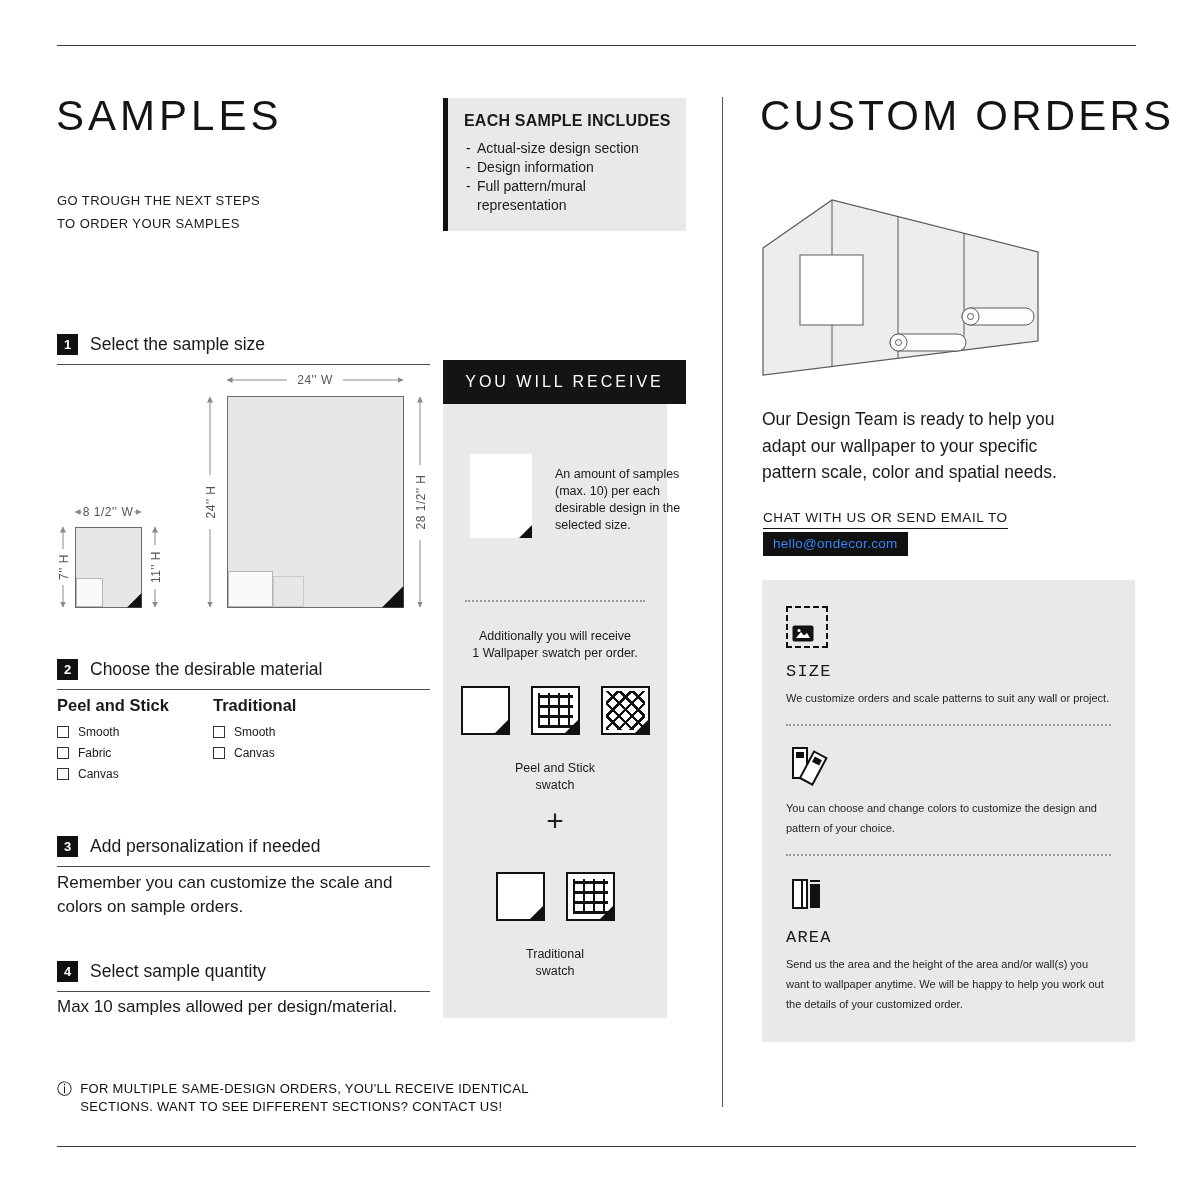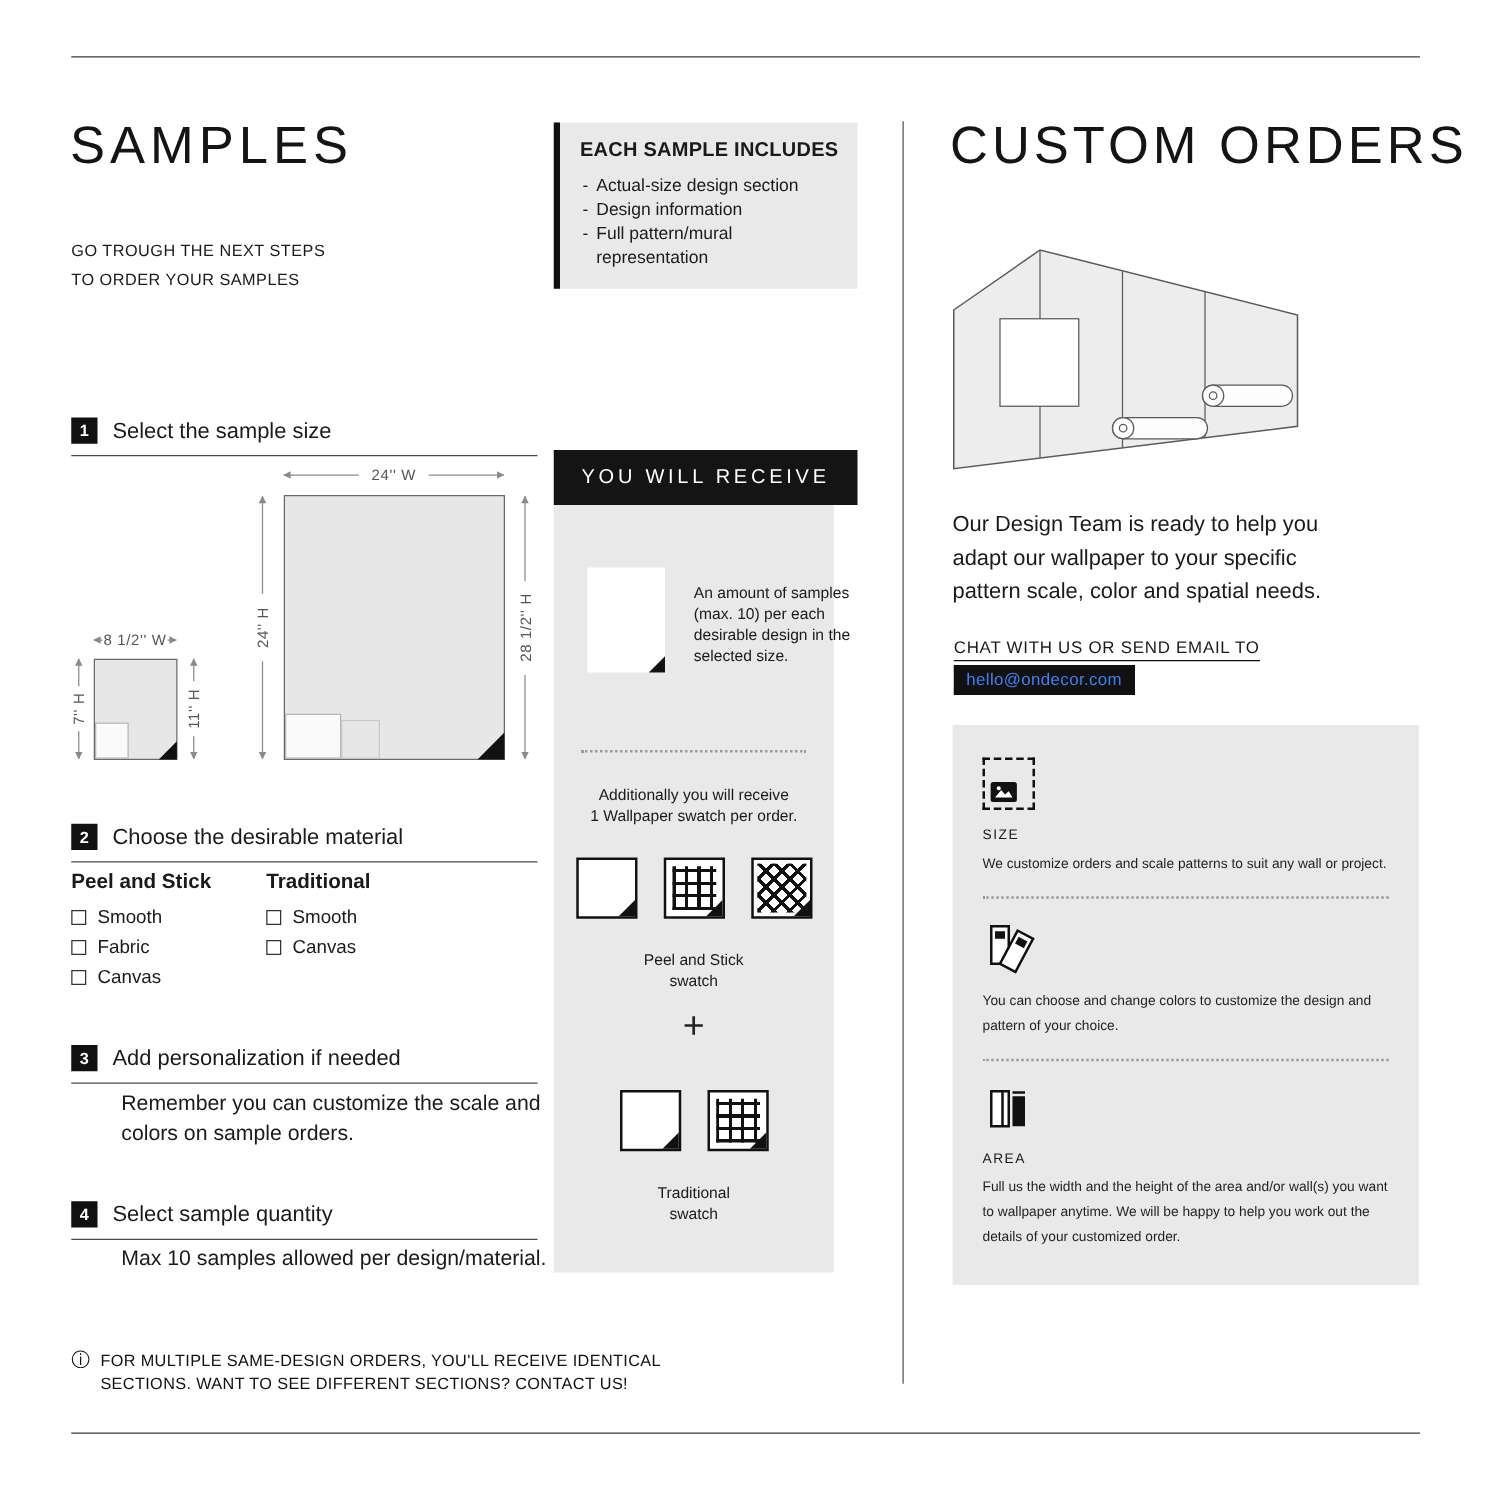--- a/index.html
+++ b/index.html
@@ -20,24 +20,24 @@
   .step-num { width:21px; height:21px; background:#111; color:#fff; font-size:13px; font-weight:bold; display:flex; align-items:center; justify-content:center; flex:0 0 21px; }
   .step-label { font-size:17.5px; }
   #step1 { top:334px; } #step2 { top:659px; } #step3 { top:836px; } #step4 { top:961px; }
 
   .size-diagram { position:absolute; left:57px; top:365px; }
   .size-diagram text { font-size:12px; fill:#555; letter-spacing:0.5px; font-family:"Liberation Sans", sans-serif; }
 
   .mat-col { position:absolute; top:696px; }
   #mat1 { left:57px; } #mat2 { left:213px; }
   .mat-title { font-weight:bold; font-size:16.5px; margin-bottom:10px; }
-  .mat-opt { display:flex; align-items:center; gap:9px; margin-bottom:7px; font-size:15px; }
+  .mat-opt { display:flex; align-items:center; gap:9px; margin-bottom:7px; font-size:12px; }
   .cbx { width:12px; height:12px; border:1px solid #333; background:#fff; flex:0 0 12px; }
 
-  .body-text { position:absolute; left:57px; font-size:17px; line-height:24px;margin-left:40px; }
+  .body-text { position:absolute; left:57px; font-size:17px; line-height:24px; }
   #step3-text { top:871px; width:350px; }
   #step4-text { top:995px; width:395px; }
 
   .footnote { position:absolute; left:57px; top:1080px; display:flex; gap:8px; font-size:13px; letter-spacing:0.3px; color:#111; }
   .footnote .txt { white-space:pre-line; line-height:18px; }
   .info-glyph { font-size:15px; line-height:17px; }
 
   .includes { position:absolute; left:443px; top:98px; width:243px; background:#e9e9e9; border-left:5px solid #111; padding:14px 12px 16px 16px; }
   .includes h3 { font-size:16px; letter-spacing:0.2px; margin-bottom:9px; font-weight:bold; }
   .inc-item { font-size:14px; line-height:19px; padding-left:13px; position:relative; }
@@ -69,21 +69,21 @@
   .house { position:absolute; left:762px; top:198px; }
 
   .custom-intro { position:absolute; left:762px; top:406px; width:390px; font-size:17.5px; line-height:26.5px; white-space:pre-line; }
   .chat-line { position:absolute; left:763px; top:510px; font-size:13.5px; letter-spacing:0.6px; border-bottom:1px solid #111; padding-bottom:3px; }
   .email-badge { position:absolute; left:763px; top:532px; background:#111; color:#3b82f6; font-size:13.5px; padding:4px 10px 5px; letter-spacing:0.3px; }
 
   .features { position:absolute; left:762px; top:580px; width:373px; background:#e9e9e9; padding:26px 24px 28px; }
   .feat-icon { margin-bottom:12px; height:44px; }
   .dash-square { width:42px; height:42px; border:2px dashed #111; position:relative; }
   .dash-square svg { position:absolute; left:4px; bottom:4px; }
-  .feat-name { font-size:11px; letter-spacing:1.2px; margin-bottom:7px; }
+  .feat-name { font-size:17px; letter-spacing:1.2px; margin-bottom:7px;font-family:Liberation Mono, monospace; }
   .feat-text { font-size:11px; line-height:20px; color:#1f1f1f; }
   .feat-div { border-top:2px dotted #9a9a9a; margin:16px 0; }
 </style>
 </head>
 <body>
 
 <div class="hr" id="hr-top"></div>
 <div class="hr" id="hr-bottom"></div>
 <div class="vdiv"></div>
 
@@ -282,15 +282,15 @@
 
   <div class="feat-icon">
     <svg width="44" height="44" viewBox="0 0 44 44">
       <rect x="7" y="8" width="14" height="28" fill="#fff" stroke="#111" stroke-width="2"></rect>
       <line x1="16" y1="8" x2="16" y2="36" stroke="#111" stroke-width="2"></line>
       <rect x="24" y="12" width="10" height="24" fill="#111"></rect>
       <line x1="24" y1="9" x2="34" y2="9" stroke="#111" stroke-width="2"></line>
     </svg>
   </div>
   <div class="feat-name">AREA</div>
-  <div class="feat-text">Full us the width and the height of the area and/or wall(s) you want to wallpaper anytime. We will be happy to help you work out the details of your customized order.</div>
+  <div class="feat-text">Send us the area and the height of the area and/or wall(s) you want to wallpaper anytime. We will be happy to help you work out the details of your customized order.</div>
 
 </div>
 
 </body></html>

